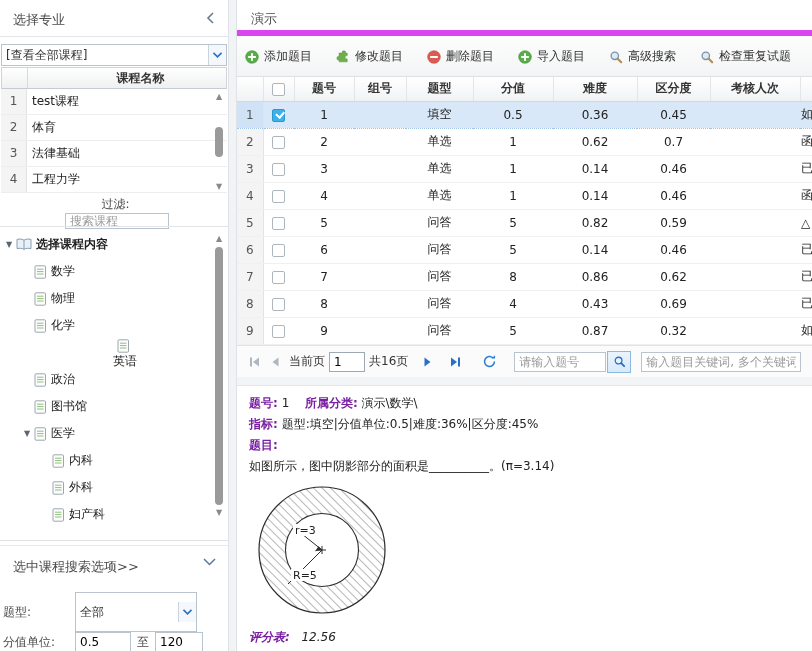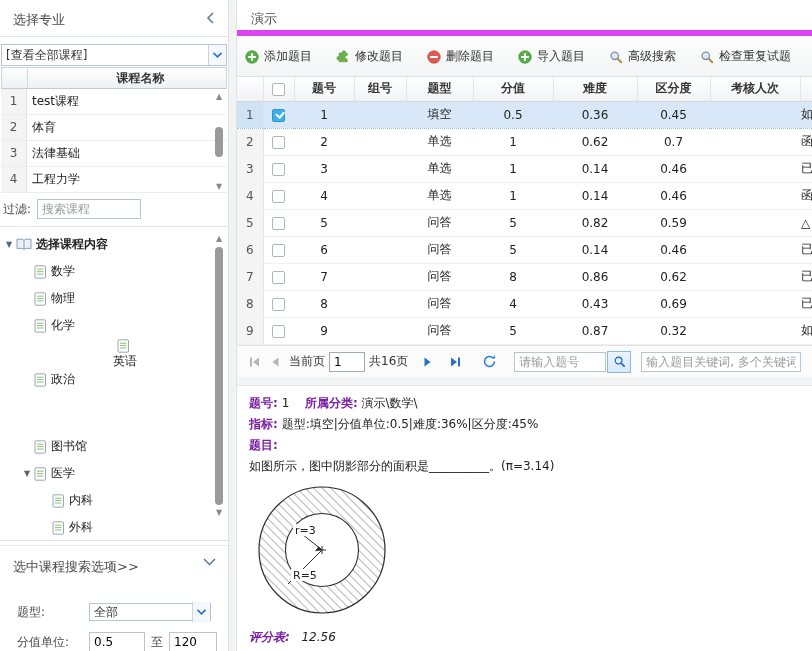--- a/index.html
+++ b/index.html
@@ -22,42 +22,42 @@
   .cg-header .nm { flex:1; text-align:center; line-height:20px; font-weight:bold; color:#333; }
   .cg-row { display:flex; height:26px; border-bottom:1px solid #ededed; align-items:center; }
   .cg-row .num { width:26px; background:#f4f4f4; border-right:1px solid #e3e3e3; text-align:center; color:#555; line-height:25px; height:100%; }
   .cg-row .nm { flex:1; padding-left:5px; color:#222; }
   .v-scroll { position:absolute; width:14px; display:flex; flex-direction:column; align-items:center; }
   .v-scroll .arr { font-size:8px; color:#8a8a8a; line-height:10px; cursor:pointer; }
   .v-scroll .thumb { width:8px; background:#9a9a9a; border-radius:4px; cursor:pointer; }
   .cg-scroll { right:2px; top:92px; height:100px; justify-content:space-between; }
   .cg-scroll .thumb { height:30px; }
 
-  .lp-filter { position:absolute; left:0; top:196px; width:228px; height:26px; display:flex; align-items:center; }
+  .lp-filter { position:absolute; left:0; top:196px; width:228px; height:26px; display:flex; align-items:center;flex-direction:column; }
   .lp-filter .lbl { margin-left:3px; color:#4a4a4a; }
   .lp-filter input { margin-left:6px; width:104px; height:20px; border:1px solid #b9c4ce; padding:0 4px; font-size:12px; color:#333; font-family:inherit; }
   .lp-filter input::placeholder, .pg-input::placeholder, .pg-kw::placeholder { color:#9b9b9b; }
 
   .tree { position:absolute; left:0; top:226px; width:228px; height:314px; border-top:1px solid #e2e5e8; overflow:hidden; padding-top:4px; }
   .tree-row { display:flex; align-items:center; height:27px; }
   .tgl { width:10px; font-size:8px; color:#5a6570; text-align:center; margin-right:2px; }
   .tree-row .ticon { margin-right:4px; display:flex; }
   .tree-root .lbl { font-weight:bold; color:#2e2e2e; }
   .tree-row .lbl { color:#222; }
   .tree-scroll { right:2px; top:234px; height:300px; justify-content:flex-start; }
   .tree-scroll .thumb { height:258px; margin:3px 0; }
 
   .sect-split { position:absolute; left:0; top:540px; width:228px; border-top:1px solid #e0e3e6; }
   .sect-split2 { position:absolute; left:0; top:545px; width:228px; border-top:1px solid #e8ebee; }
   .opt-header { position:absolute; left:0; top:552px; width:228px; height:28px; }
   .opt-title { position:absolute; left:13px; top:6px; font-size:13px; color:#4a4a4a; }
   .opt-chevron { position:absolute; right:12px; top:6px; cursor:pointer; }
   .opt-row { position:absolute; left:0; width:228px; height:24px; display:flex; align-items:center; }
-  .opt-row .lbl { margin-left:17px; width:72px; color:#4a4a4a; }
-  .opt-select { width:122px; height:18px; border:1px solid #b9c4ce; background:#fff; display:flex; align-items:center; cursor:pointer; }
+  .opt-row .lbl { margin-left:3px; width:72px; color:#4a4a4a; }
+  .opt-select { width:122px; height:40px; border:1px solid #b9c4ce; background:#fff; display:flex; align-items:center; cursor:pointer; }
   .opt-select .val { flex:1; padding-left:4px; }
   .opt-row input { width:56px; height:20px; border:1px solid #b9c4ce; padding:0 4px; font-size:12px; font-family:inherit; }
   .to-lbl { margin:0 6px; color:#4a4a4a; }
 
   
   .right { position:absolute; left:237px; top:0; width:575px; height:651px; background:#fff; }
   .tab-bar { position:absolute; left:0; top:0; width:645px; height:36px; border-bottom:6px solid #d946ef; }
   .tab-title { position:absolute; left:14px; top:10px; font-size:13px; color:#4a4a4a; }
 
   .toolbar { position:absolute; left:0; top:37px; width:575px; height:40px; background:linear-gradient(#fdfdfd,#f3f4f5); border-bottom:1px solid #e0e0e0; display:flex; align-items:center; padding-left:8px; }
@@ -212,21 +212,21 @@
           <div class="tree-row" style="padding-left: 22px;">
             <span class="tgl"></span>
             <span class="ticon">
               <svg width="13" height="14" viewBox="0 0 13 14">
                 <rect x="1" y="0.8" width="10.5" height="12.4" rx="1" fill="#fdfdfd" stroke="#9aa7b0"></rect>
                 <path d="M3 4.2h6.5M3 6.6h6.5M3 9h6.5" stroke="#8fc07a" stroke-width="1"></path>
               </svg>
             </span>
             <span class="lbl">政治</span>
           </div>
-          <div class="tree-row" style="padding-left: 22px; margin-top: 40px;">
+          <div class="tree-row" style="padding-left: 22px;">
             <span class="tgl"></span>
             <span class="ticon">
               <svg width="13" height="14" viewBox="0 0 13 14">
                 <rect x="1" y="0.8" width="10.5" height="12.4" rx="1" fill="#fdfdfd" stroke="#9aa7b0"></rect>
                 <path d="M3 4.2h6.5M3 6.6h6.5M3 9h6.5" stroke="#8fc07a" stroke-width="1"></path>
               </svg>
             </span>
             <span class="lbl">图书馆</span>
           </div>
           <div class="tree-row" style="padding-left: 22px;">

